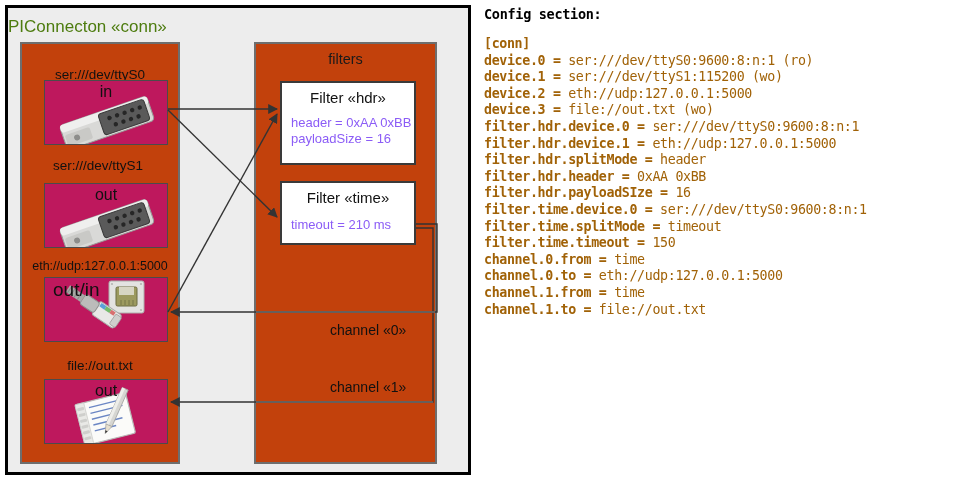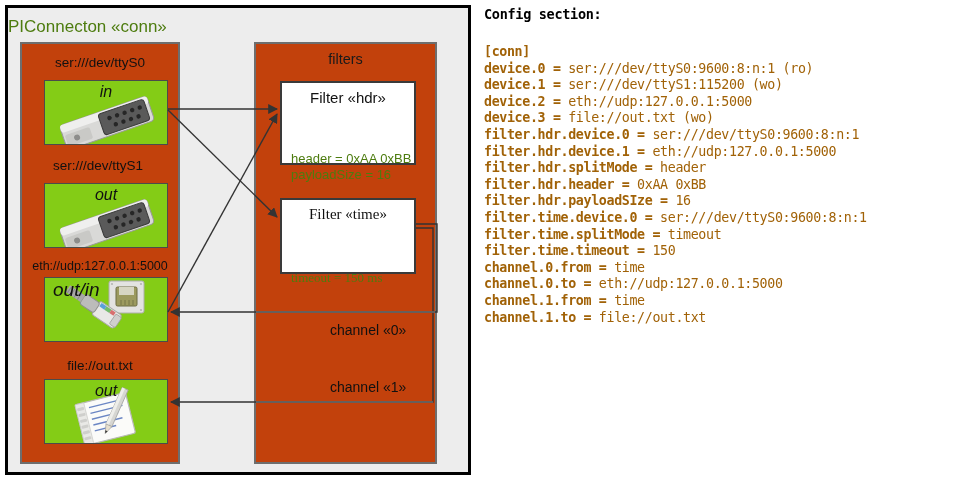--- a/index.html
+++ b/index.html
@@ -34,60 +34,60 @@
     position:absolute;left:0;top:7px;width:100%;text-align:center;
     font-size:14.5px;color:#1a1a1a;
   }
 
   
   .dev-label{
     position:absolute;text-align:center;font-size:13.5px;color:#111;
     white-space:nowrap;
   }
   .dev-box{
-    position:absolute;background:#84cc16;border:1.5px solid #4b4b4b;
-    box-sizing:border-box;overflow:hidden;font-style:italic;
+    position:absolute;background:#be185d;border:1.5px solid #4b4b4b;
+    box-sizing:border-box;overflow:hidden;
   }
   .dev-tag{
     position:absolute;top:2px;left:0;width:100%;text-align:center;
     font-size:16px;color:#111;z-index:3;
   }
   .dev-tag.left{ text-align:left;left:8px;width:auto;font-size:19px;top:1px;}
 
   .icon-holder{position:absolute;inset:0;}
 
   
   .filter-box{
     position:absolute;background:#fff;border:2px solid #3a3a3a;
     box-sizing:border-box;
   }
   .filter-title{
     position:absolute;left:0;top:6px;width:100%;text-align:center;
     font-size:15px;color:#111;
   }
   .filter-prop{
-    position:absolute;left:9px;font-size:13px;color:#4d7c0f;white-space:nowrap;margin-top:36px;
+    position:absolute;left:9px;font-size:13px;color:#8b5cf6;white-space:nowrap;
   }
 
   
   .channel-label{
     position:absolute;font-size:14px;color:#111;white-space:nowrap;
   }
 
   
   #overlay{position:absolute;left:0;top:0;width:964px;height:484px;pointer-events:none;}
 
   
   #config{
     position:absolute;left:482px;top:6px;width:478px;height:470px;
   }
   #config-heading{
     font-family:"DejaVu Sans Mono","Liberation Mono",monospace;
     font-size:13.5px;font-weight:bold;color:#000;
-    margin:0 0 22px 2px;letter-spacing:-0.3px;
+    margin:0 0 14px 2px;letter-spacing:-0.3px;
   }
   #config-lines{
     font-family:"DejaVu Sans Mono","Liberation Mono",monospace;
     font-size:13.3px;line-height:16.6px;color:#a16207;margin-left:2px;
     letter-spacing:-0.35px;white-space:pre;
   }
   .cfg-line{white-space:pre;}
   .k{font-weight:bold;}
   .v{font-weight:normal;}
 </style>
@@ -95,21 +95,21 @@
 <body>
 
 <div id="root">
 
   <div class="outer-frame">
     <div class="frame-title">PIConnecton «conn»</div>
   </div>
 
   <div class="panel" id="devices-panel"></div>
 
-  <div class="dev-label" style="left:20px;top:55px;width:160px;">ser:///dev/ttyS0</div>
+  <div class="dev-label" style="left:20px;top:67px;width:160px;">ser:///dev/ttyS0</div>
   <div class="dev-box" style="left:44px;top:80px;width:124px;height:65px;">
     <div class="dev-tag">in</div>
     <div class="icon-holder">
       <svg viewBox="0 0 124 65" width="124" height="65">
         <g transform="translate(62,42) rotate(-19)">
           <rect x="-46" y="-13" width="92" height="26" rx="4" fill="#d9d9d7" stroke="#9a9a98" stroke-width="1"></rect>
           <rect x="-46" y="-13" width="92" height="8" rx="3" fill="#efefee"></rect>
           <rect x="-6" y="-11" width="48" height="22" rx="3" fill="#5a5a5a" stroke="#3a3a3a" stroke-width="1"></rect>
           <g fill="#262626">
             <circle cx="4" cy="-4" r="2.2"></circle>
@@ -230,23 +230,23 @@
   <div class="panel" id="filters-panel">
     <div class="panel-title">filters</div>
   </div>
 
   <div class="filter-box" style="left:280px;top:81px;width:136px;height:84px;">
     <div class="filter-title">Filter «hdr»</div>
     <div class="filter-prop" style="top:32px;">header = 0xAA 0xBB</div>
     <div class="filter-prop" style="top:48px;">payloadSize = 16</div>
   </div>
 
-  <div class="filter-box" style="left:280px;top:198px;width:136px;height:76px;font-family:Liberation Serif, serif;">
+  <div class="filter-box" style="left:280px;top:181px;width:136px;height:64px;">
     <div class="filter-title">Filter «time»</div>
-    <div class="filter-prop" style="top:34px;">timeout = 150 ms</div>
+    <div class="filter-prop" style="top:34px;">timeout = 210 ms</div>
   </div>
 
   <div class="channel-label" style="left:330px;top:294px;margin-top:28px;">channel «0»</div>
   <div class="channel-label" style="left:330px;top:379px;">channel «1»</div>
 
   <svg id="overlay">
     <defs>
       <marker id="arrow" viewBox="0 0 10 10" refX="9" refY="5" markerWidth="7" markerHeight="7" orient="auto-start-reverse">
         <path d="M 0 0 L 10 5 L 0 10 z" fill="#333"></path>
       </marker>

